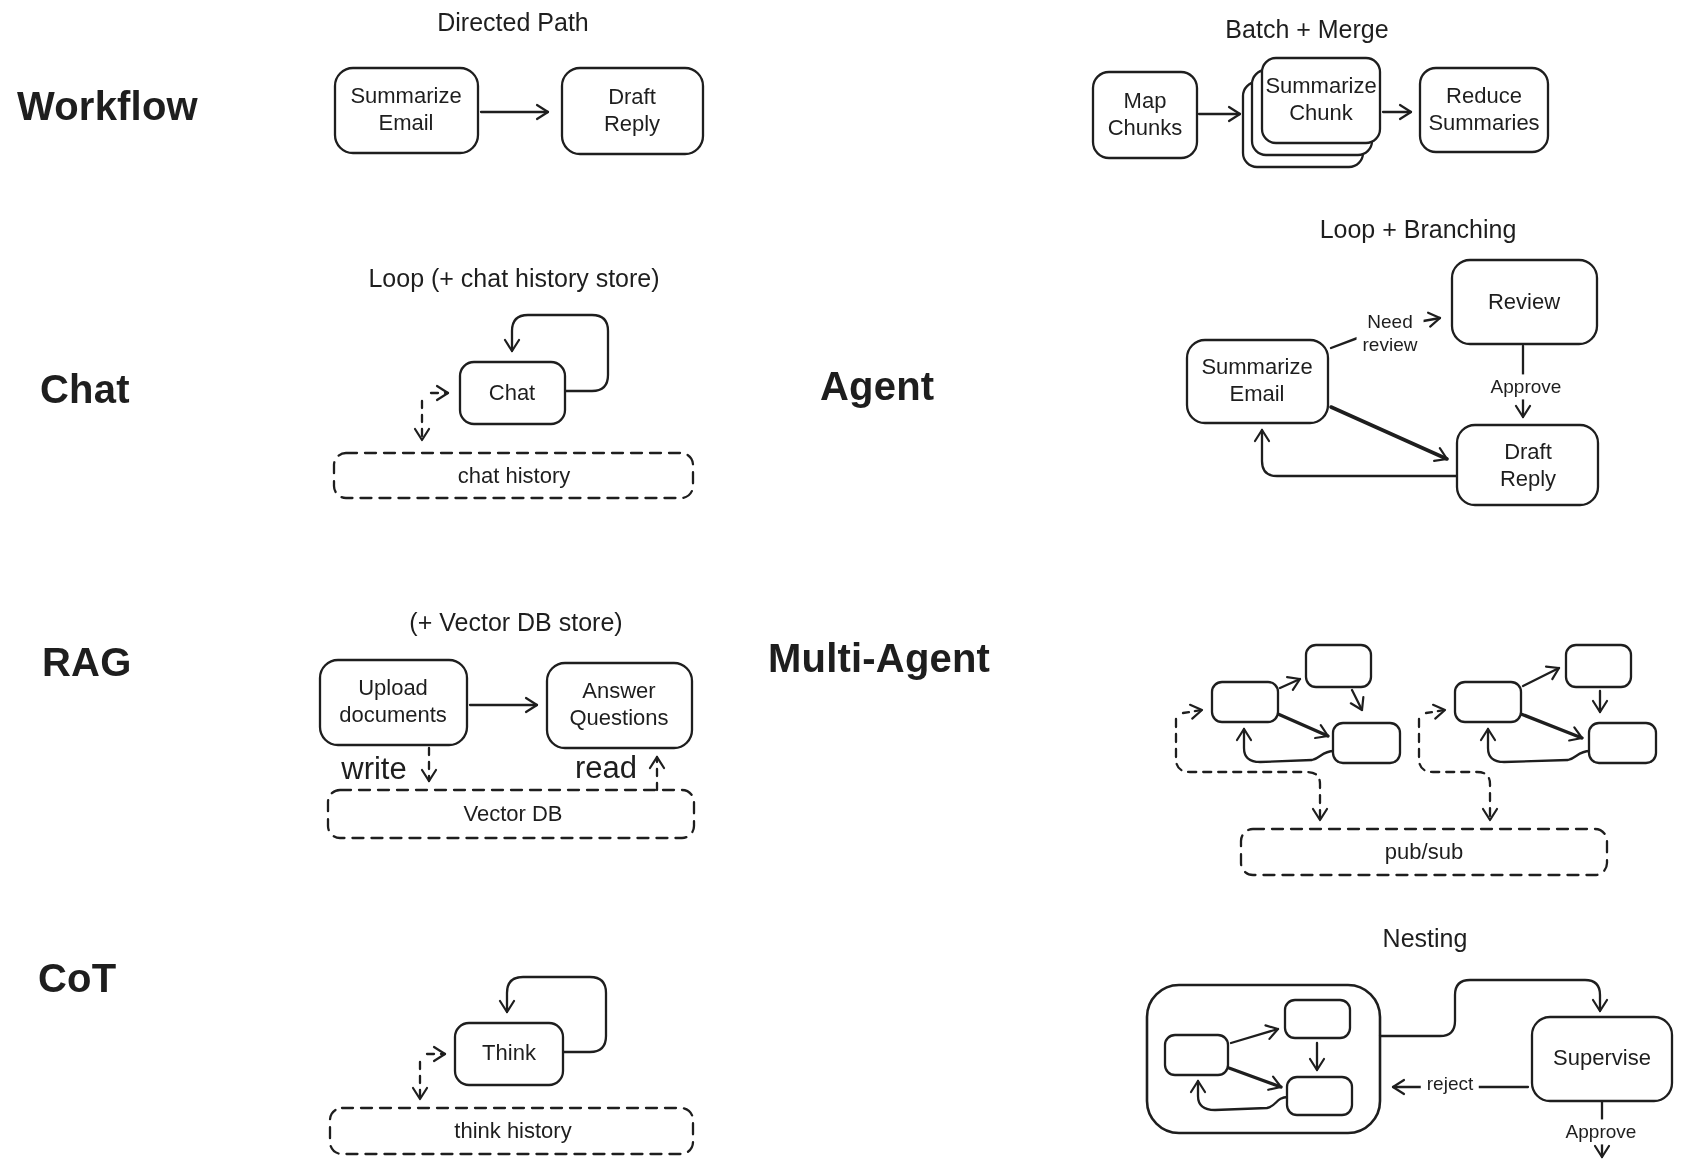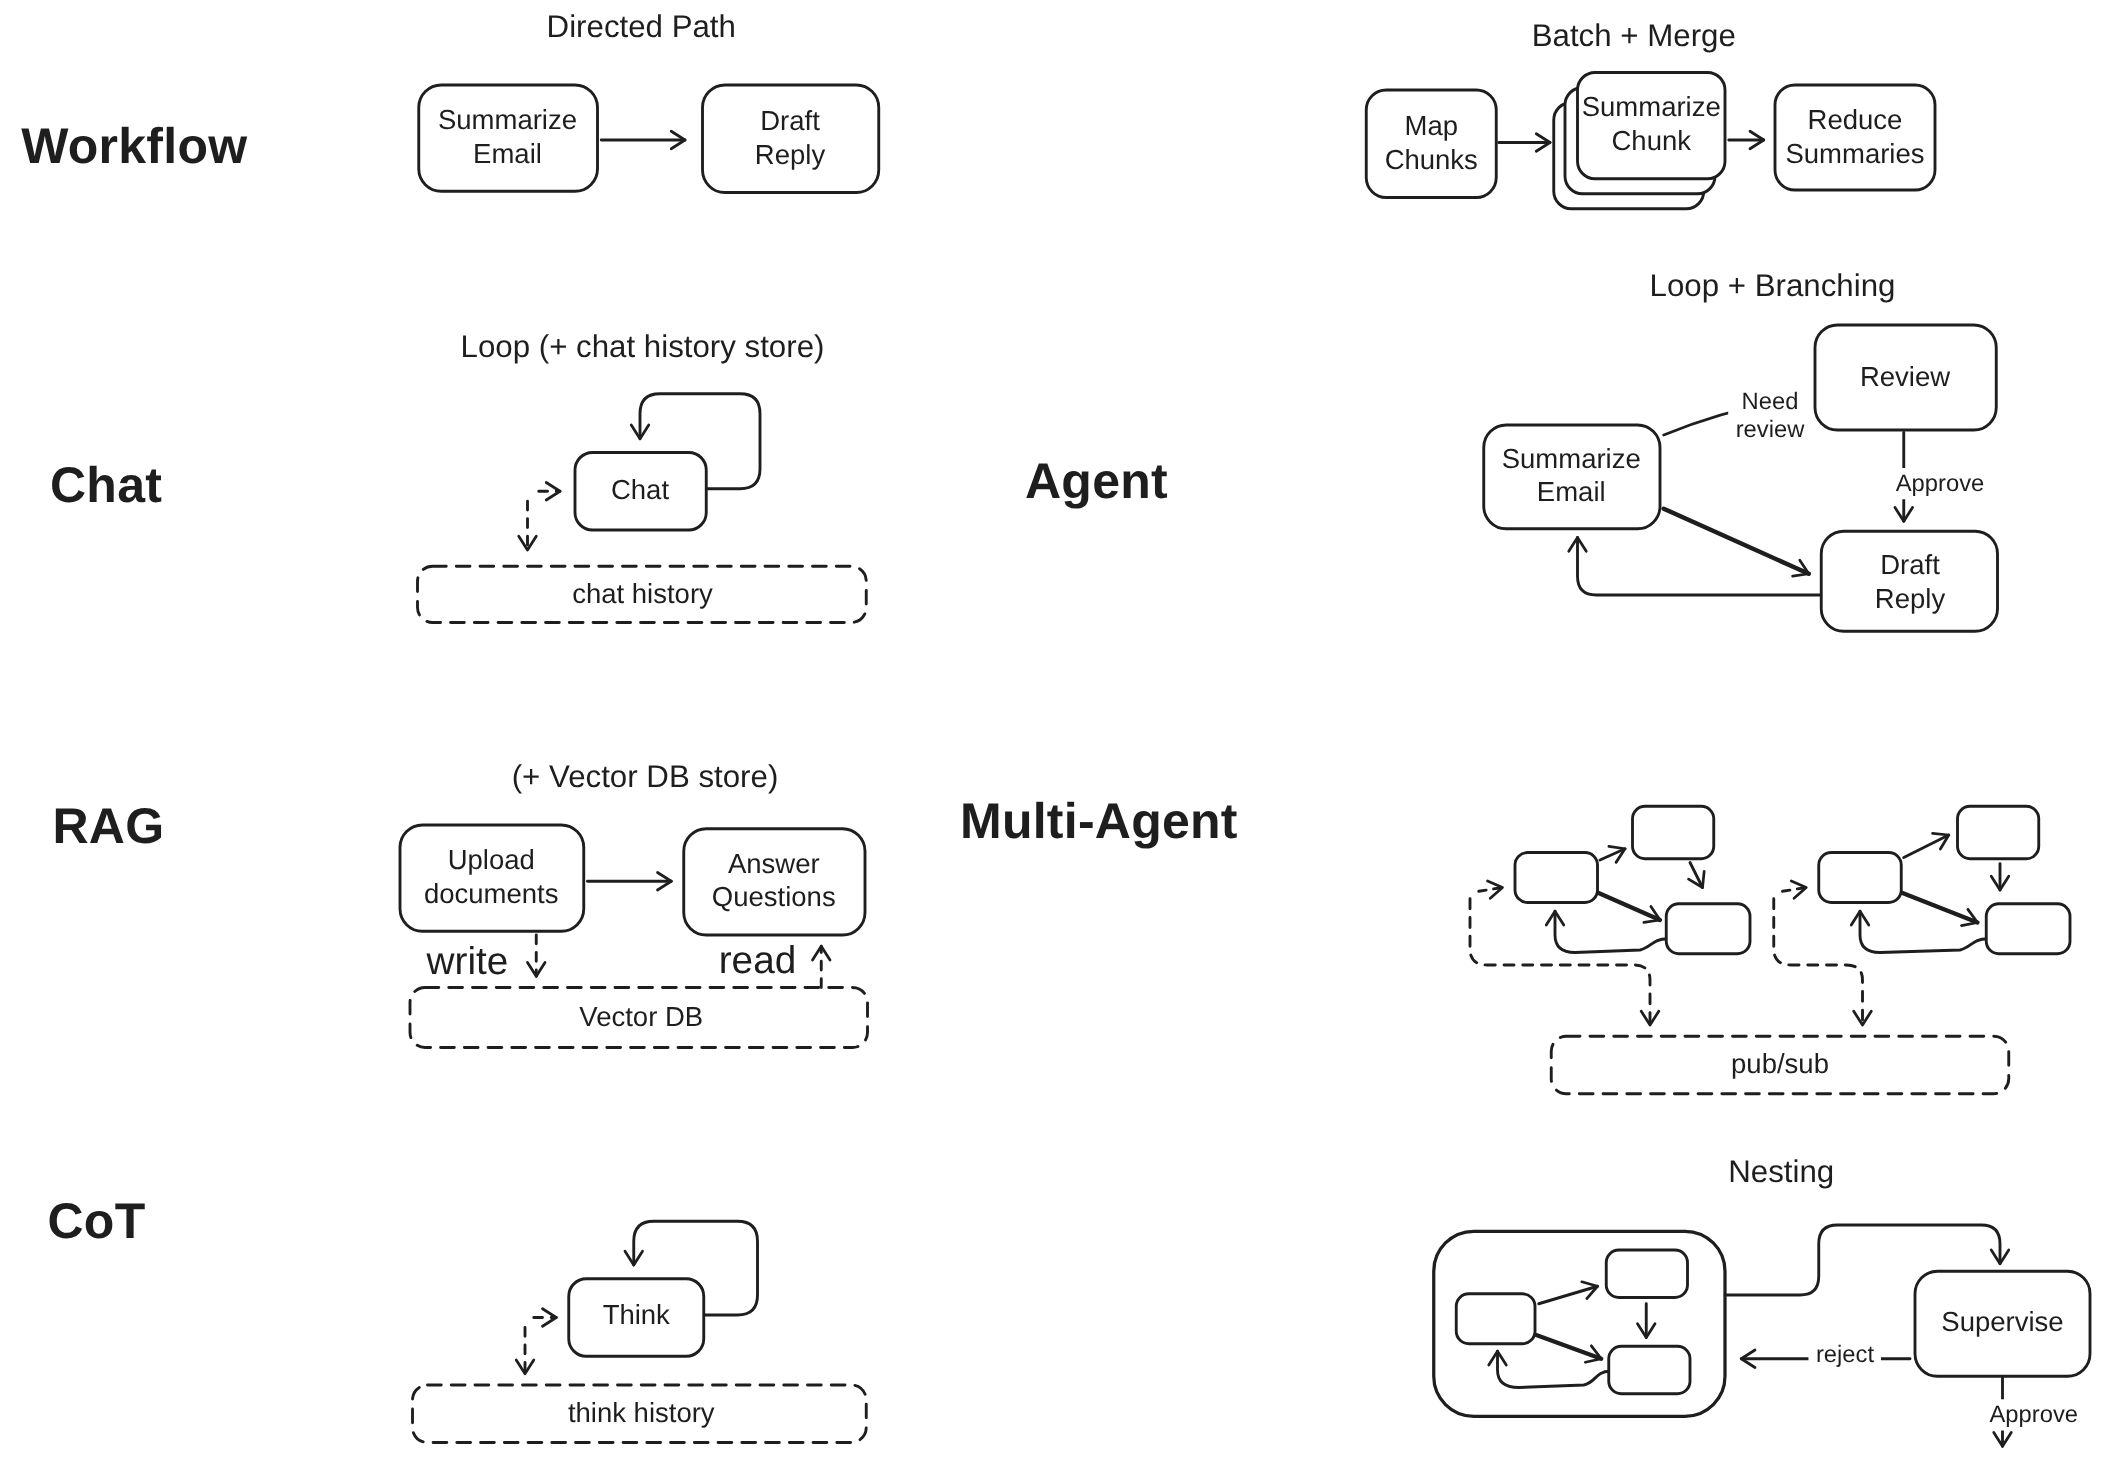--- a/index.html
+++ b/index.html
@@ -9,21 +9,21 @@
   }
   .canvas svg{position:absolute;left:0;top:0;}
   .txt{position:absolute;transform:translate(-50%,-50%);text-align:center;
        white-space:pre-line;line-height:1.22;}
   .big-label{position:absolute;transform:translate(0,-50%);font-size:40px;font-weight:600;
        letter-spacing:.2px;white-space:nowrap;}
   .title{font-size:25px;font-weight:500;white-space:nowrap;}
   .node-text{font-size:22px;font-weight:500;}
   .edge-label{font-size:19px;font-weight:500;}
   .mid-label{font-size:31px;font-weight:500;}
-  .bg{background:#ffffff;padding:1px 6px;margin-left:26px;}
+  .bg{background:#ffffff;padding:1px 6px;}
 </style>
 </head>
 <body>
 
 <div class="canvas">
 
   <svg width="1681" height="1170" viewBox="0 0 1681 1170">
     <defs>
       <marker id="arr" markerUnits="userSpaceOnUse" markerWidth="20" markerHeight="20" viewBox="0 0 20 20" refX="15" refY="10" orient="auto-start-reverse">
         <path d="M4 3 L15 10 L4 17" fill="none" stroke="#1e1e1e" stroke-width="2.2" stroke-linecap="round" stroke-linejoin="round"></path>
@@ -101,21 +101,21 @@
       <rect x="1165" y="1035" width="63" height="40" rx="10" fill="#fff"></rect>
       <rect x="1285" y="1000" width="65" height="38" rx="10" fill="#fff"></rect>
       <rect x="1287" y="1077" width="65" height="38" rx="10" fill="#fff"></rect>
       <path d="M1380 1036 H1440 Q1455 1036 1455 1021 V995 Q1455 980 1470 980 H1585 Q1600 980 1600 995 V1011" marker-end="url(#arr)"></path>
       <path d="M1528 1087 H1393" marker-end="url(#arr)"></path>
       <path d="M1602 1101 V1157" marker-end="url(#arr)"></path>
       <rect x="1532" y="1017" width="140" height="84" rx="18" fill="#fff"></rect>
     </g>
   </svg>
 
-  <div class="big-label" style="left:17px;top:118px">Workflow</div>
+  <div class="big-label" style="left:17px;top:106px">Workflow</div>
   <div class="big-label" style="left:40px;top:389px">Chat</div>
   <div class="big-label" style="left:820px;top:386px">Agent</div>
   <div class="big-label" style="left:42px;top:662px">RAG</div>
   <div class="big-label" style="left:768px;top:658px">Multi-Agent</div>
   <div class="big-label" style="left:38px;top:978px">CoT</div>
 
   <div class="txt title" style="left:513px;top:22px">Directed Path</div>
   <div class="txt title" style="left:1307px;top:29px">Batch + Merge</div>
   <div class="txt title" style="left:514px;top:278px">Loop (+ chat history store)</div>
   <div class="txt title" style="left:1418px;top:229px">Loop + Branching</div>

